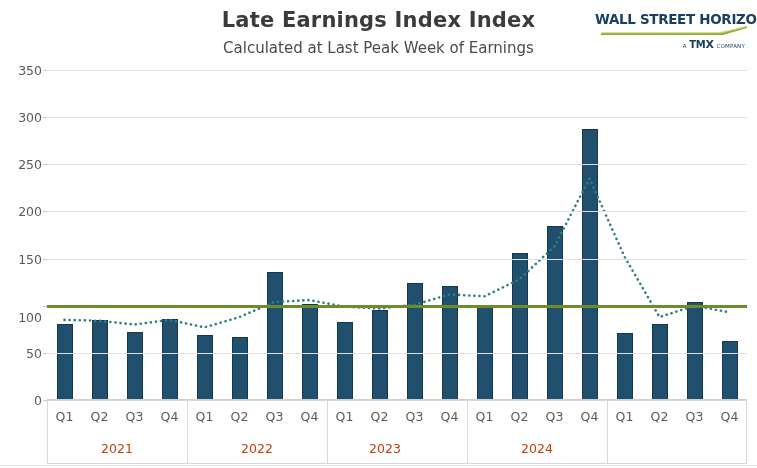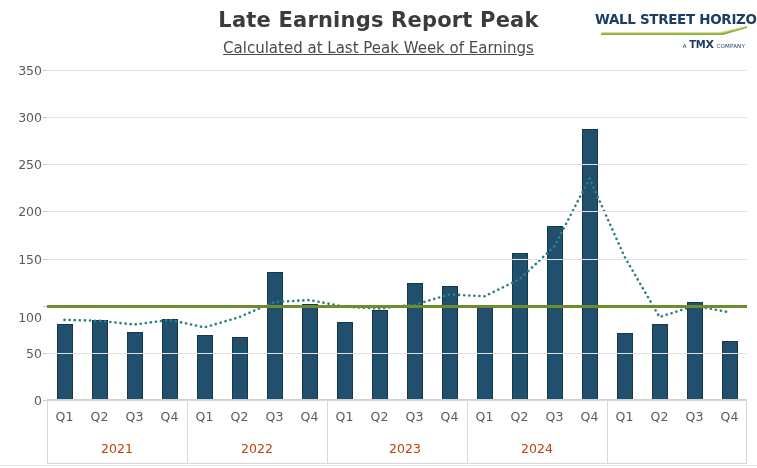--- a/index.html
+++ b/index.html
@@ -15,21 +15,21 @@
   
   .title{
     position:absolute;left:0;top:8px;width:757px;
     text-align:center;
     font-size:21px;font-weight:bold;color:#3b3b3b;
     letter-spacing:.2px;
   }
   .subtitle{
     position:absolute;left:0;top:39px;width:757px;
     text-align:center;
-    font-size:15px;font-weight:normal;color:#4a4a4a;text-decoration:underline;
+    font-size:15px;font-weight:normal;color:#4a4a4a;
   }
 
   
   .logo{position:absolute;right:10px;top:10px;width:152px;height:44px;}
   .logo-word{
     position:absolute;left:0;top:2px;width:152px;
     font-size:13.2px;font-weight:bold;color:#1b3f63;
     letter-spacing:-.3px;white-space:nowrap;
     font-family:"DejaVu Sans","Liberation Sans",sans-serif;
     transform:scaleX(1.02);transform-origin:left center;
@@ -110,21 +110,21 @@
   }
   .bottom-rule{
     position:absolute;left:0;bottom:2px;width:757px;height:1px;background:#e6e6e6;
   }
 </style>
 </head>
 <body>
 
 <div id="chart-root">
 
-  <div class="title">Late Earnings Report Peak</div>
+  <div class="title">Late Earnings Index Index</div>
   <div class="subtitle">Calculated at Last Peak Week of Earnings</div>
 
   <div class="logo">
     <div class="logo-word">WALL STREET HORIZON</div>
     <div class="logo-swoosh">
       <svg width="146" height="9" viewBox="0 0 146 9">
         <path d="M0 7 L120 7 L146 0 L146 2 L122 9 L0 9 Z" fill="#8fae3a"></path>
         <path d="M0 6.2 L118 6.2 L146 0 L146 1 L120 7.2 L0 7.2 Z" fill="#c9d87a"></path>
       </svg>
     </div>
@@ -203,21 +203,21 @@
         <div class="qcell" style="left: 490px; width: 35px;">Q3</div>
         <div class="qcell" style="left: 525px; width: 35px;">Q4</div>
         <div class="qcell" style="left: 560px; width: 35px;">Q1</div>
         <div class="qcell" style="left: 595px; width: 35px;">Q2</div>
         <div class="qcell" style="left: 630px; width: 35px;">Q3</div>
         <div class="qcell" style="left: 665px; width: 35px;">Q4</div>
       </div>
     <div class="yrow">
         <div class="ycell" style="left: 0px; width: 140px;">2021</div>
         <div class="ycell" style="left: 140px; width: 140px;">2022</div>
-        <div class="ycell" style="left: 288px; width: 140px;">2023</div>
+        <div class="ycell" style="left: 268px; width: 140px;">2023</div>
         <div class="ycell" style="left: 420px; width: 140px;">2024</div>
       </div>
   <div class="vsep" style="left: 0px;"></div>
       <div class="vsep" style="left: 140px;"></div>
       <div class="vsep" style="left: 280px;"></div>
       <div class="vsep" style="left: 420px;"></div>
       <div class="vsep" style="left: 560px;"></div>
       <div class="vsep" style="left: 699px;"></div>
     </div>
 

